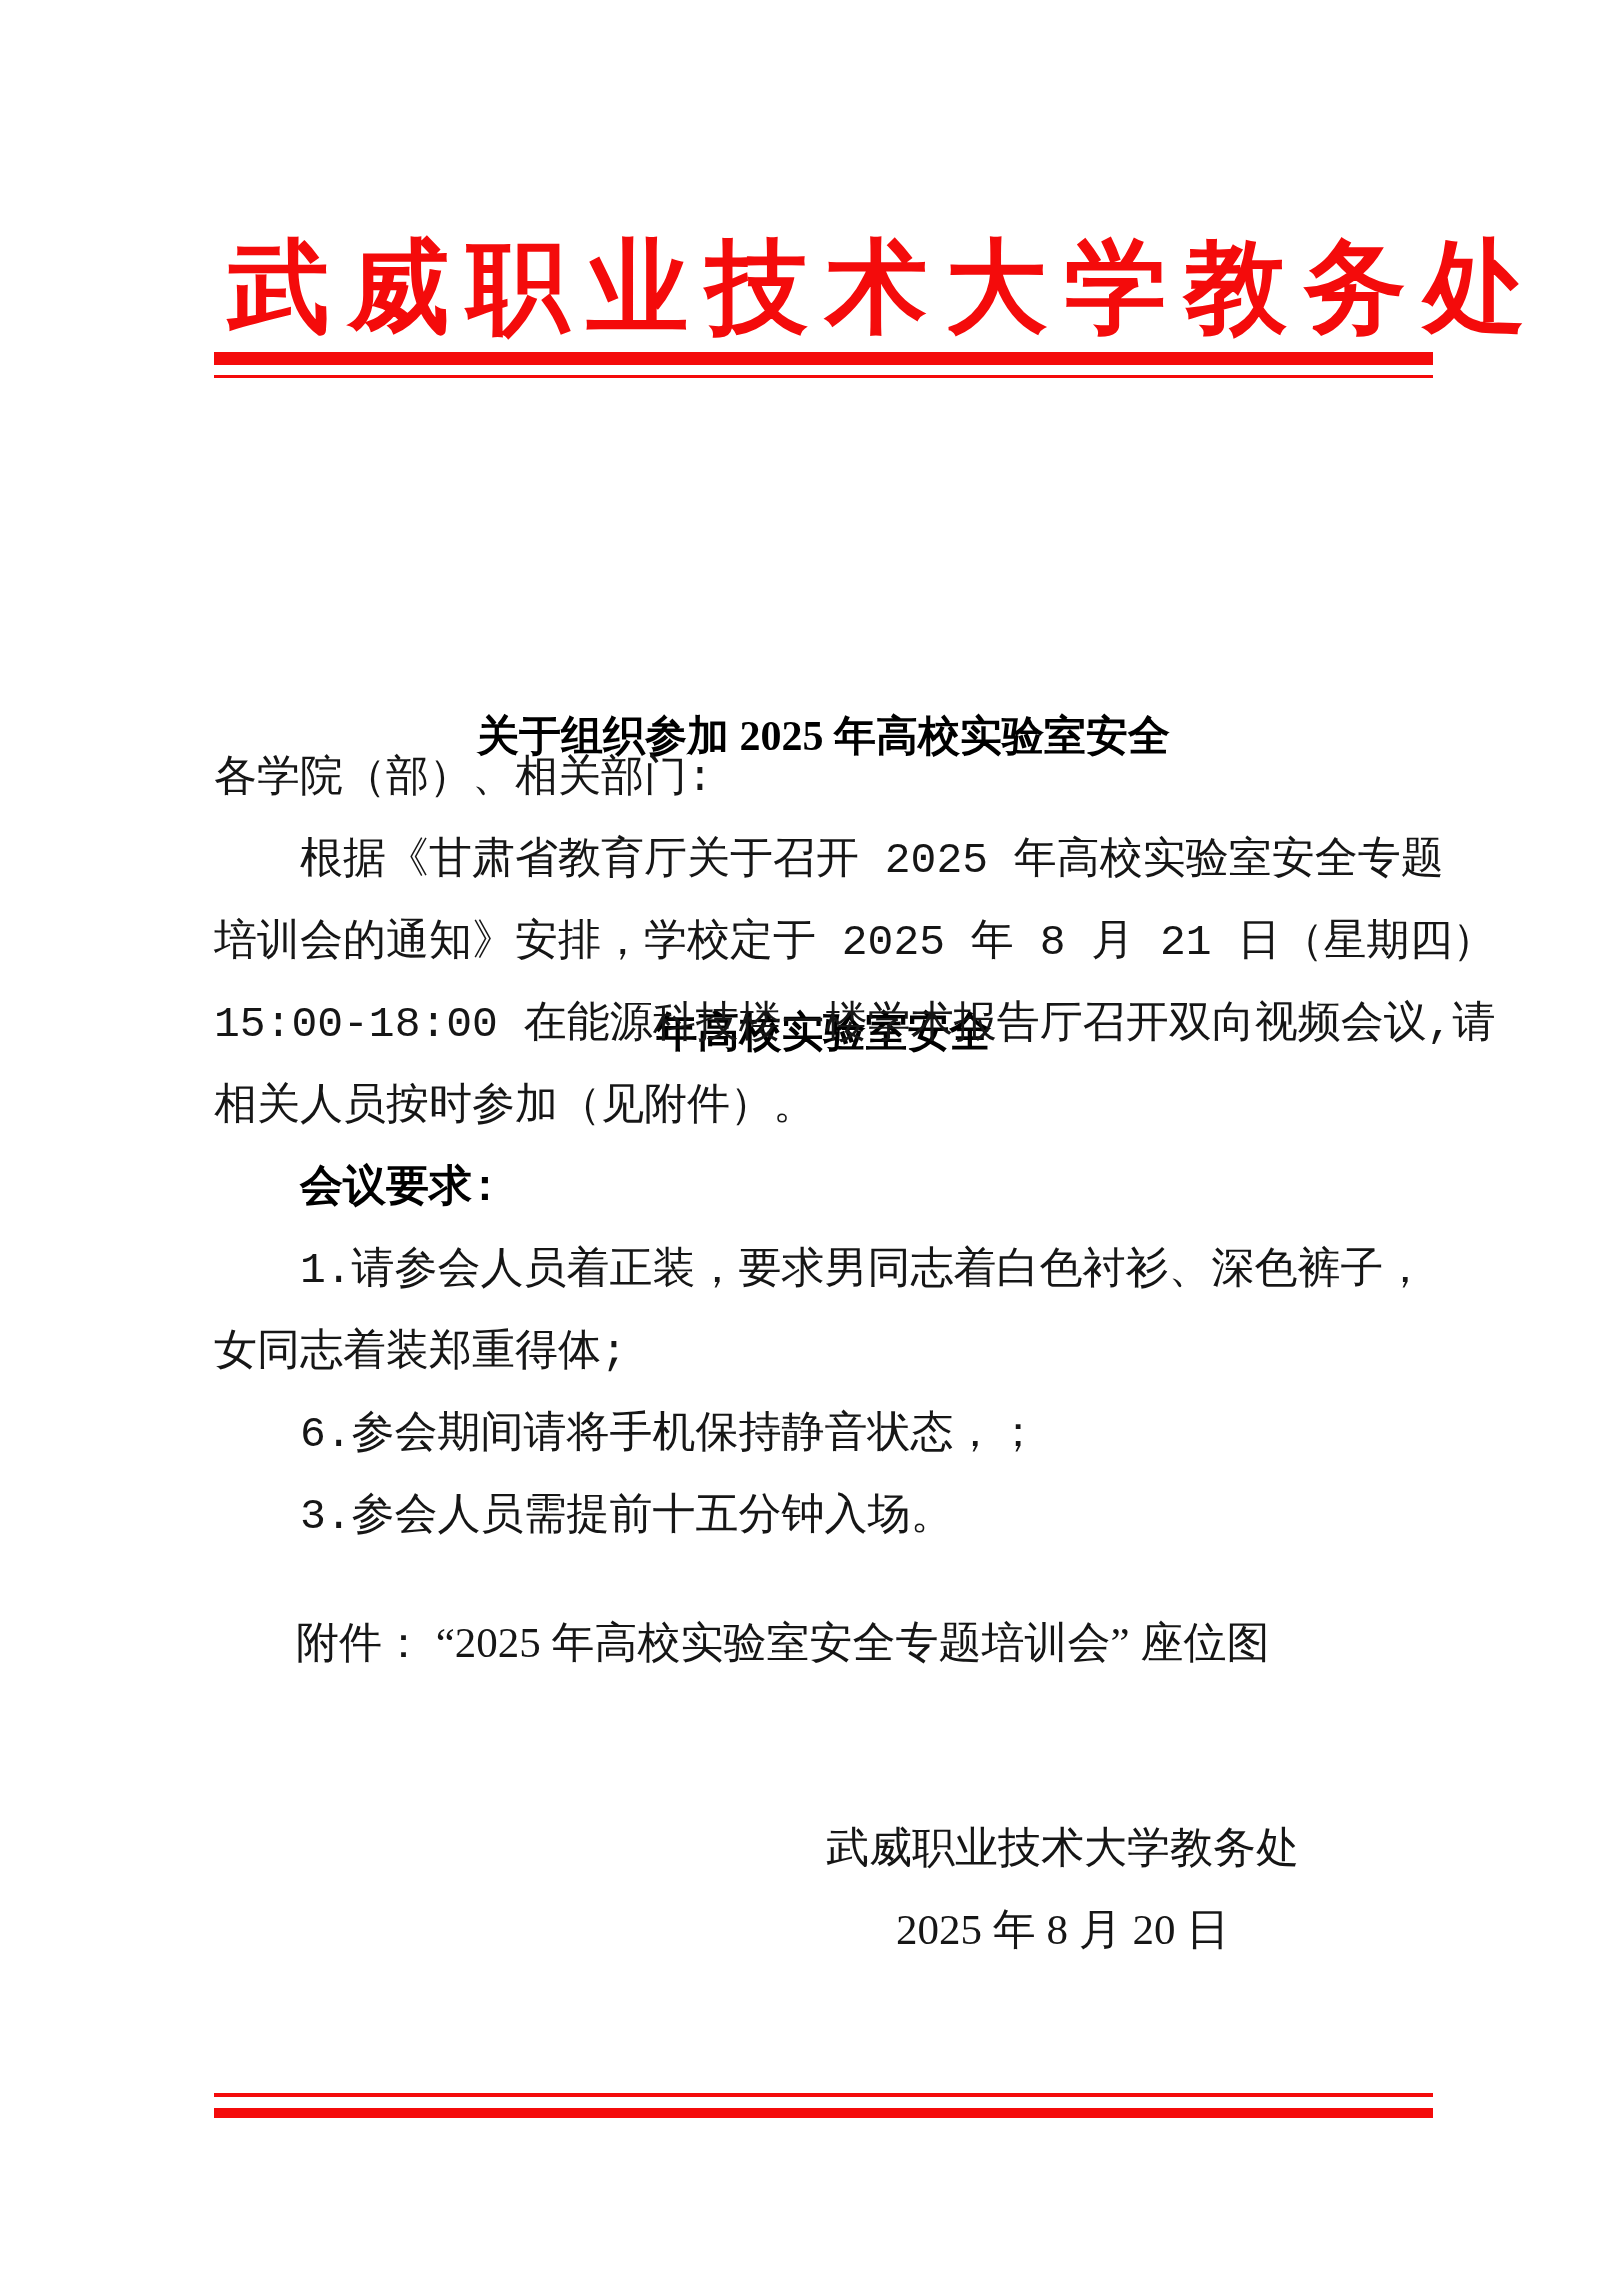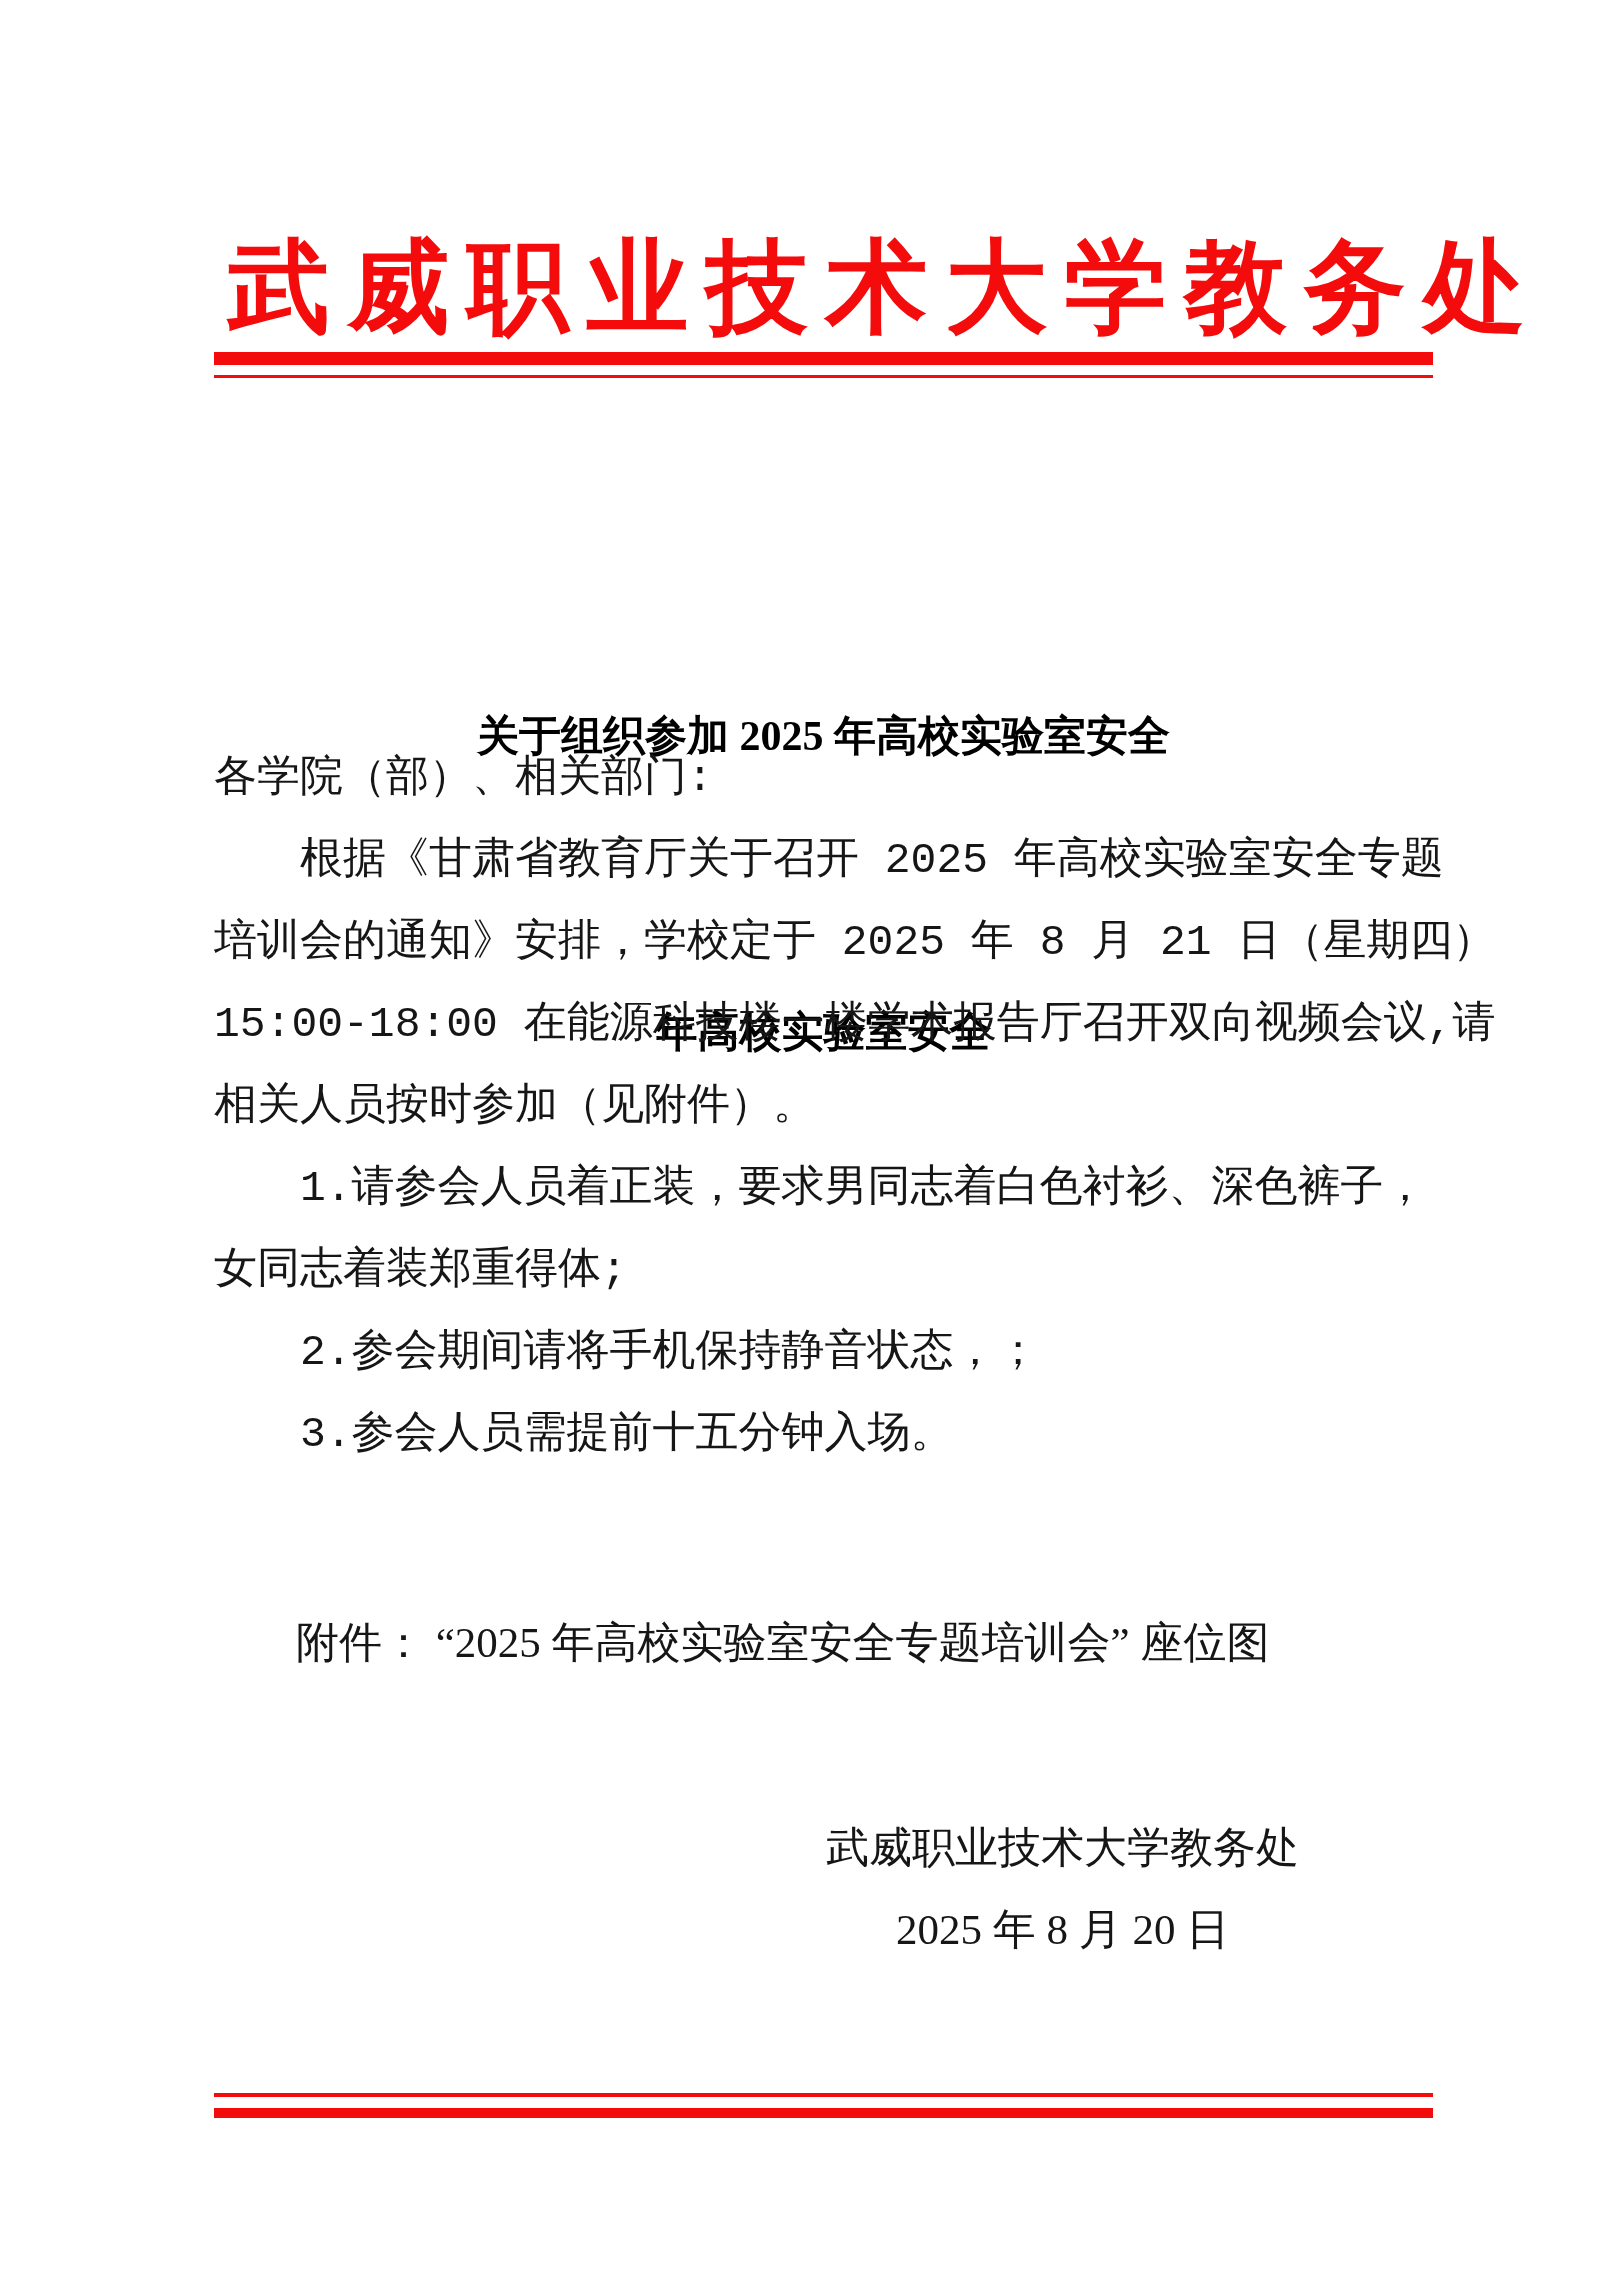--- a/index.html
+++ b/index.html
@@ -115,23 +115,24 @@
     <div>关于组织参加 2025 年高校实验室安全</div>
     <div>年高校实验室安全</div>
   </div>
 
   <div class="body-text">
     <div class="line">各学院（部）、相关部门:</div>
     <div class="line indent">根据《甘肃省教育厅关于召开 2025 年高校实验室安全专题</div>
     <div class="line">培训会的通知》安排，学校定于 2025 年 8 月 21 日（星期四）</div>
     <div class="line">15:00-18:00 在能源科技楼一楼学术报告厅召开双向视频会议,请</div>
     <div class="line">相关人员按时参加（见附件）。</div>
+    <div class="line indent hei-bold">会议要求:</div>
     <div class="line indent">1.请参会人员着正装，要求男同志着白色衬衫、深色裤子，</div>
     <div class="line">女同志着装郑重得体;</div>
-    <div class="line indent">2.参会期间请将手机保持静音状态，；</div>
+    <div class="line indent">6.参会期间请将手机保持静音状态，；</div>
     <div class="line indent">3.参会人员需提前十五分钟入场。</div>
   </div>
 
   <div class="attachment-line">附件： “2025 年高校实验室安全专题培训会” 座位图</div>
 
   <div class="signature">
     <div class="sig-line">武威职业技术大学教务处</div>
     <div class="sig-line">2025 年 8 月 20 日</div>
   </div>
 

